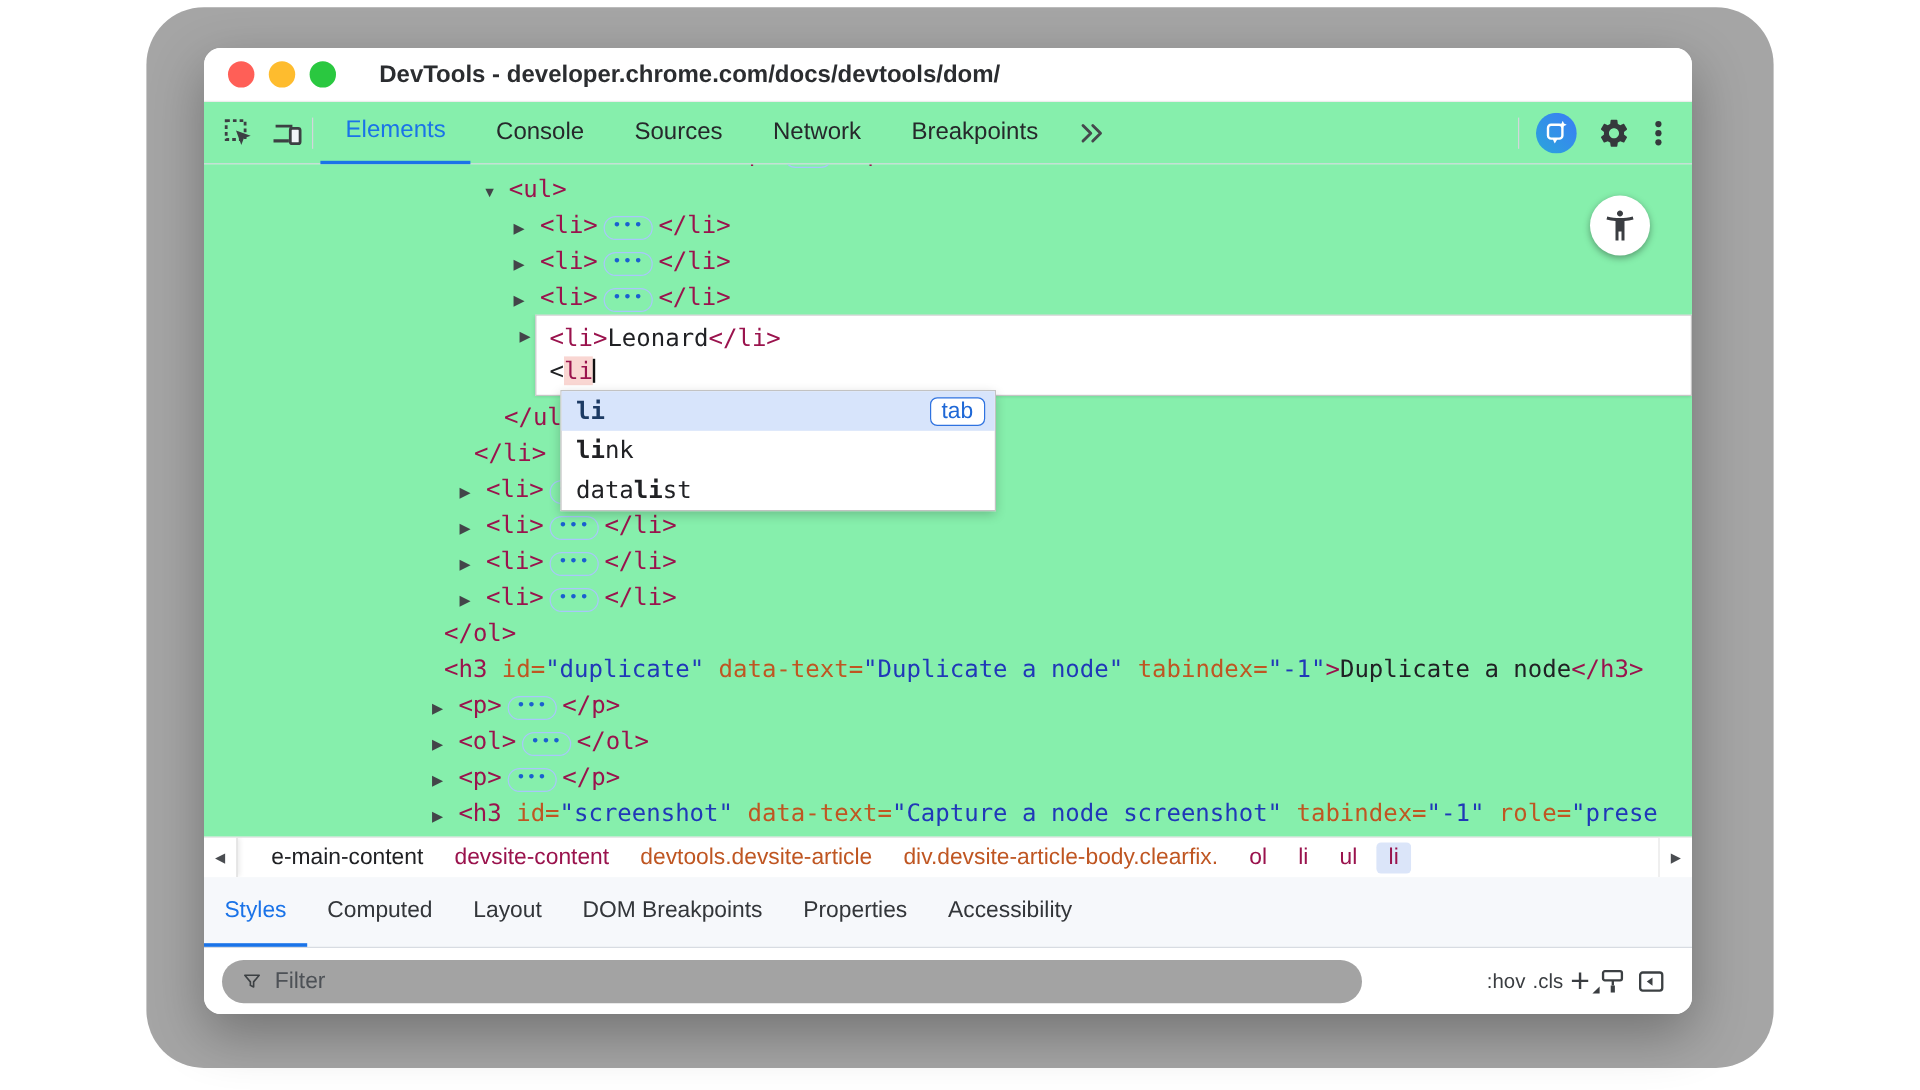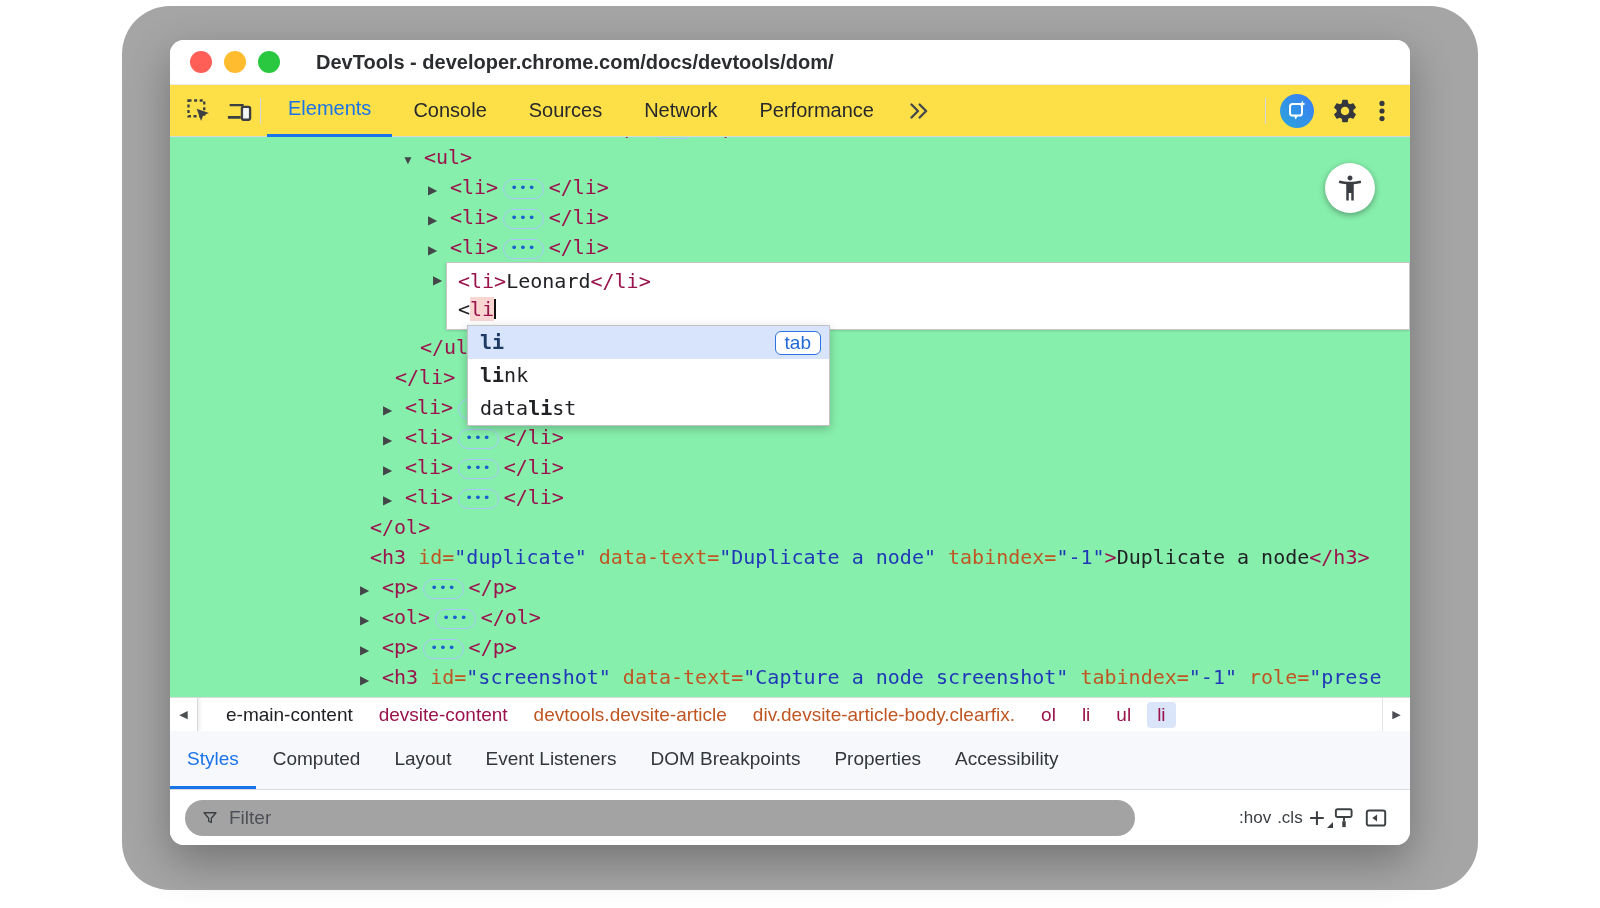--- a/index.html
+++ b/index.html
@@ -12,21 +12,21 @@
 
   
   .titlebar{height:45px;flex:none;display:flex;align-items:center;background:#fff;border-bottom:1px solid #ececec}
   .tl{width:22px;height:22px;border-radius:50%;flex:none}
   .tl.close{background:var(--c-tl_close);margin-left:20px}
   .tl.min{background:var(--c-tl_min);margin-left:12px}
   .tl.zoom{background:var(--c-tl_zoom);margin-left:12px}
   .title{margin-left:36px;font-size:20px;font-weight:bold;color:#2b2d30;white-space:nowrap}
 
   
-  .toolbar{height:52px;flex:none;display:flex;align-items:center;background:#fde047;border-bottom:1px solid #d6dae0}
+  .toolbar{height:52px;flex:none;display:flex;align-items:center;background:#86efac;border-bottom:1px solid #d6dae0}
   .icon-btn{display:flex;align-items:center;justify-content:center;flex:none}
   .vsep{width:1px;height:26px;background:#d2d6dc;margin:0 6px;flex:none}
   .tabstrip{display:flex;height:52px}
   .dt-tab{height:52px;line-height:50px;padding:0 21px;font-size:20px;color:#26282b;white-space:nowrap}
   .dt-tab.active{color:var(--c-accent);border-bottom:3px solid var(--c-accent);line-height:47px}
   .chevrons{margin:0 10px;flex:none;display:flex;align-items:center}
   .spacer{flex:1}
 
   
   .dom-panel{flex:none;height:560px;background:#86efac;position:relative;overflow:hidden;
@@ -113,21 +113,21 @@
           <rect x="14.5" y="8.5" width="7" height="11" rx="1.4" fill="#f1f4f8" stroke="#3c4043" stroke-width="2"></rect>
         </svg>
       </span>
       <span class="vsep"></span>
 
       <div class="tabstrip">
           <div class="dt-tab active">Elements</div>
           <div class="dt-tab">Console</div>
           <div class="dt-tab">Sources</div>
           <div class="dt-tab">Network</div>
-          <div class="dt-tab">Performance</div>
+          <div class="dt-tab">Breakpoints</div>
         </div>
 
       <span class="chevrons">
         <svg width="26" height="26" viewBox="0 0 24 24" fill="none" stroke="#45484d" stroke-width="2.2" stroke-linecap="round" stroke-linejoin="round">
           <path d="M6 6 l6 6 -6 6"></path>
             <path d="M13.5 6 l6 6 -6 6"></path>
         </svg>
       </span>
 
       <span class="spacer"></span>
@@ -209,21 +209,20 @@
           <span class="crumb tag">ul</span>
           <span class="crumb tag selected">li</span>
         </div>
       <span class="crumb-nav right">▶</span>
     </div>
 
     <div class="tabsbar">
         <div class="p-tab active">Styles</div>
         <div class="p-tab">Computed</div>
         <div class="p-tab">Layout</div>
-        <div class="p-tab">Event Listeners</div>
         <div class="p-tab">DOM Breakpoints</div>
         <div class="p-tab">Properties</div>
         <div class="p-tab">Accessibility</div>
       </div>
 
     <div class="filterbar">
       <div class="filter-pill">
         <svg width="18" height="18" viewBox="0 0 24 24">
           <path d="M4 5 h16 l-6.2 7.3 V18 l-3.6 -1.8 V12.3 Z" fill="none" stroke="#3c4043" stroke-width="1.8" stroke-linejoin="round"></path>
         </svg>

